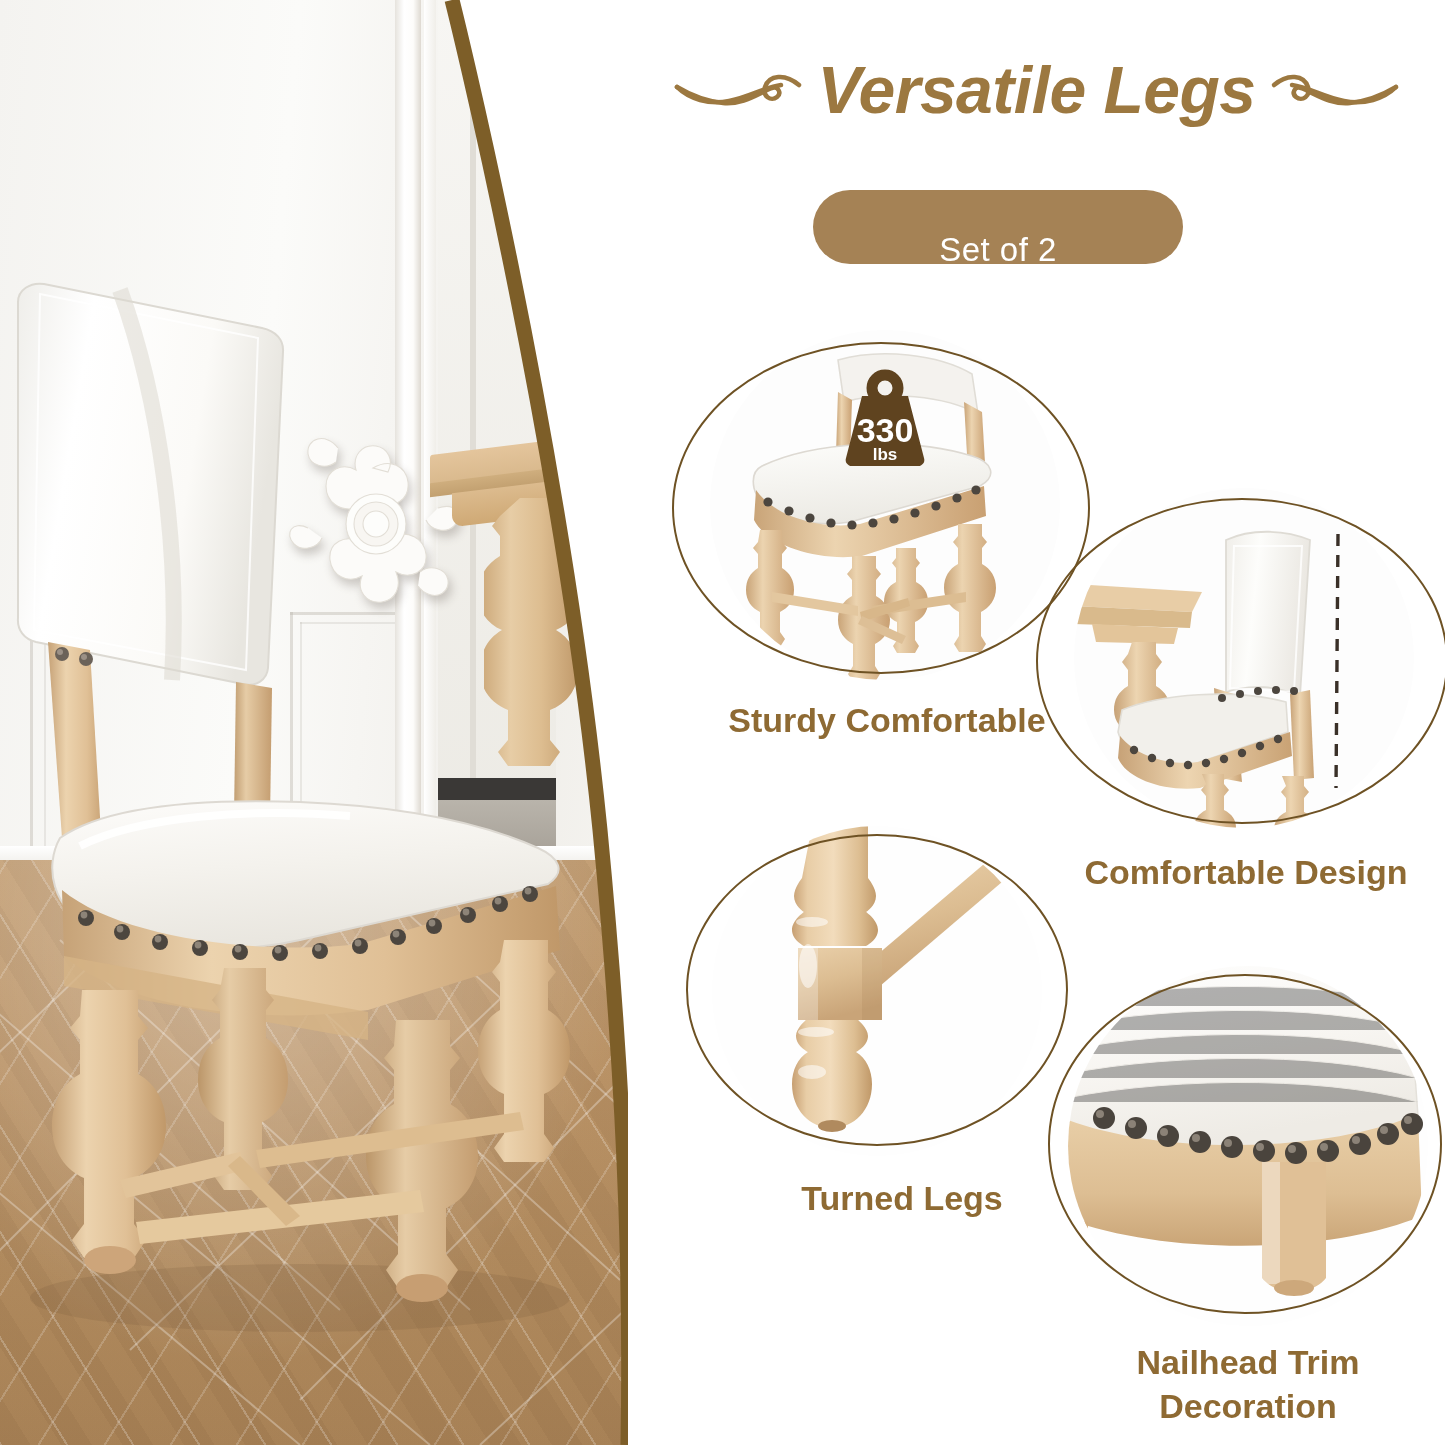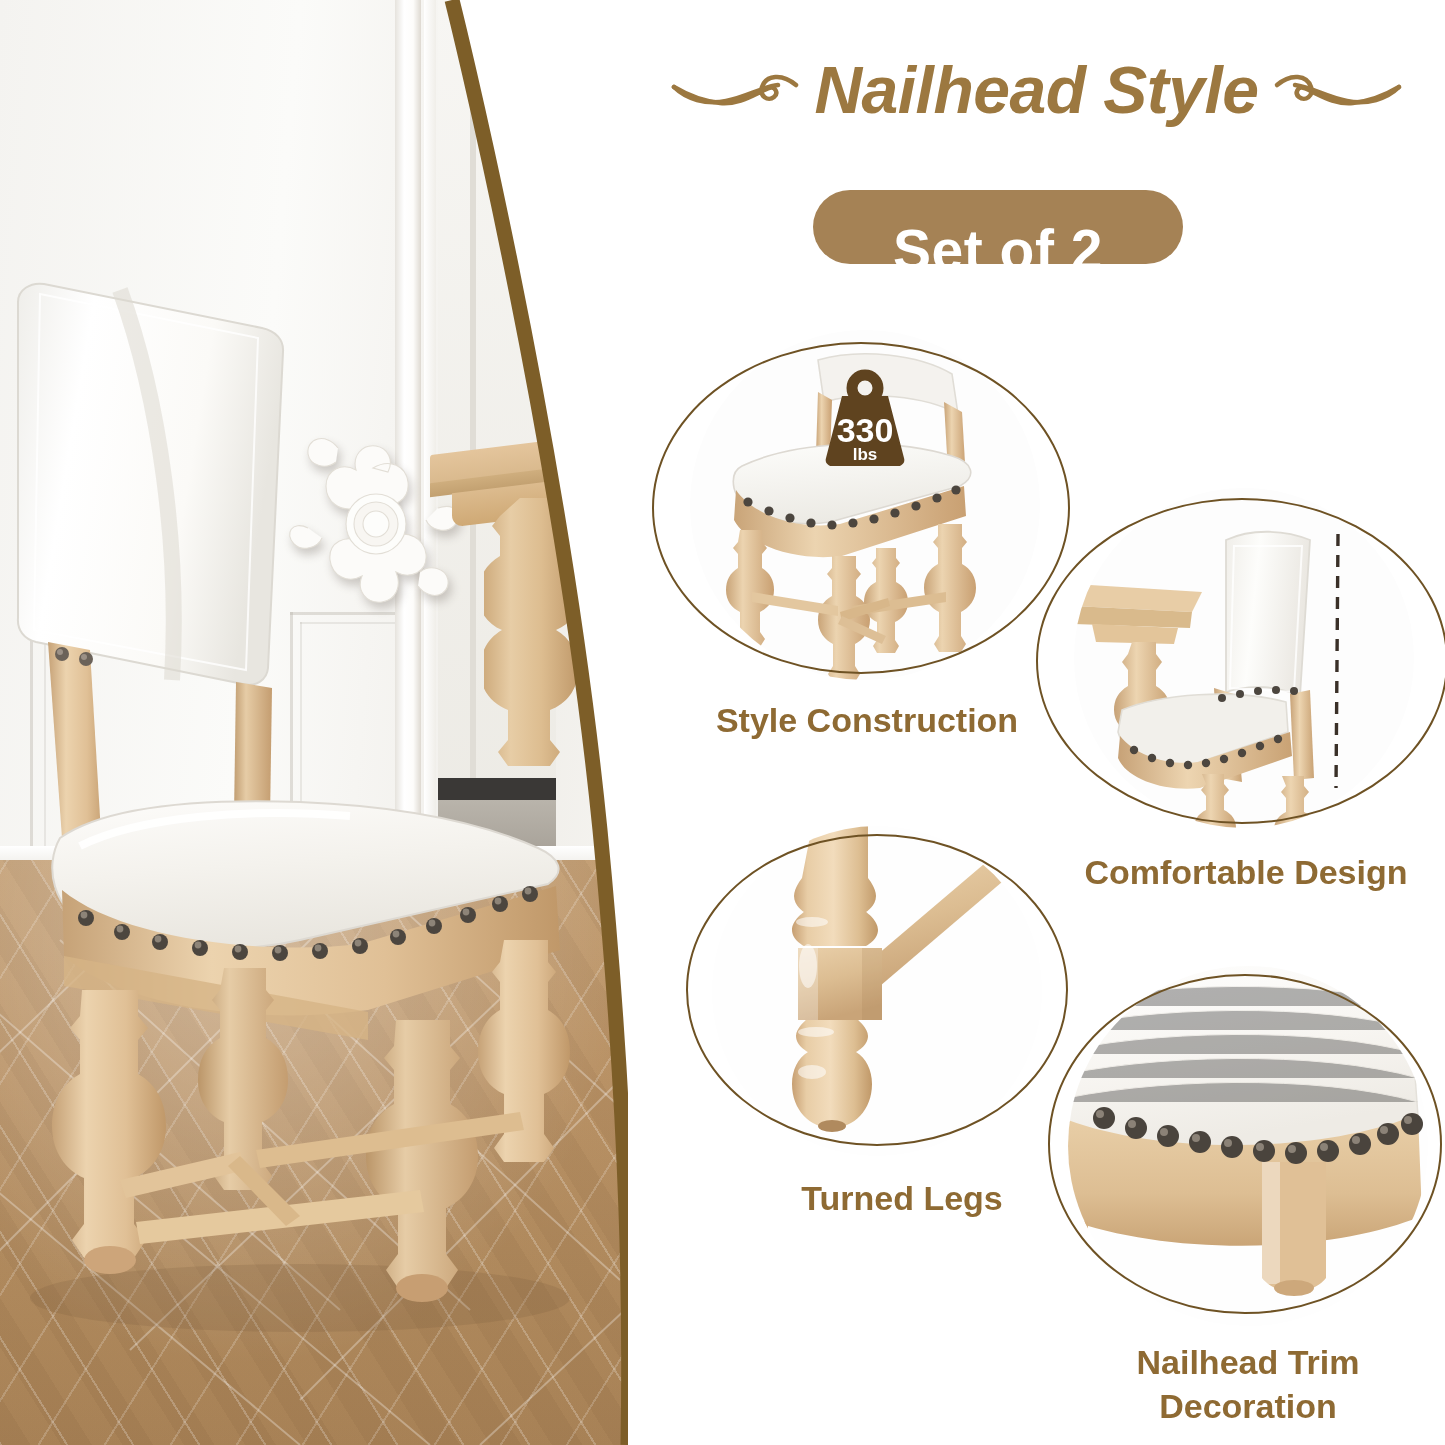--- a/index.html
+++ b/index.html
@@ -70,21 +70,21 @@
      font-style:italic;
      font-family:"Liberation Sans", sans-serif;
      white-space:nowrap;
   }
   .flourish{flex:0 0 auto;}
 
   .badge{
      position:absolute;left:185px;top:190px;width:370px;height:74px;
      border-radius:37px;display:flex;align-items:center;justify-content:center;
   }
-  .badge span{font-size:57px;font-weight:bold;color:#fff;letter-spacing:.5px;margin-top:45px;}
+  .badge span{font-size:33px;font-weight:normal;color:#fff;letter-spacing:.5px;margin-top:45px;}
 
   
   .cell{position:absolute;}
   .circ{position:absolute;border-radius:50%;overflow:visible;}
   .circ .ring{position:absolute;inset:0;border-radius:50%;box-sizing:border-box;}
   .cap{position:absolute;width:100%;text-align:center;font-size:34px;font-weight:bold;line-height:1.22;}
 
   .clipcirc{position:absolute;border-radius:50%;overflow:hidden;}
 </style>
 </head>
@@ -266,34 +266,34 @@
 
   <div class="right">
 
     <div class="title-row">
       <svg class="flourish" width="130" height="54" viewBox="0 0 130 54">
         <g fill="none" stroke="#9C7840" stroke-width="4.5" stroke-linecap="round">
           <path d="M126 22 C112 10 96 12 92 24 C89 33 98 39 104 34 C109 30 105 23 99 25 C86 30 70 42 50 40 C30 38 14 30 4 24"></path>
           <path d="M4 24 C16 36 36 42 56 38 C76 34 92 24 108 22"></path>
         </g>
       </svg>
-      <div class="title-text" style="color:#9C7840">Nailhead Style</div>
+      <div class="title-text" style="color:#9C7840">Versatile Legs</div>
       <svg class="flourish" width="130" height="54" viewBox="0 0 130 54">
         <g fill="none" stroke="#9C7840" stroke-width="4.5" stroke-linecap="round">
           <path d="M4 22 C18 10 34 12 38 24 C41 33 32 39 26 34 C21 30 25 23 31 25 C44 30 60 42 80 40 C100 38 116 30 126 24"></path>
           <path d="M126 24 C114 36 94 42 74 38 C54 34 38 24 22 22"></path>
         </g>
       </svg>
     </div>
 
     <div class="badge" style="background:#A58255">
       <span>Set of 2</span>
     </div>
 
-    <div class="cell" style="left:24px;top:330px;width:430px;height:440px;">
+    <div class="cell" style="left:44px;top:330px;width:430px;height:440px;">
       <div class="clipcirc" style="left:38px;top:0;width:350px;height:350px;">
         <svg viewBox="0 0 350 350" width="350" height="350">
           <rect width="350" height="350" fill="#fdfdfd"></rect>
           <defs>
             <linearGradient id="w3" x1="0" y1="0" x2="1" y2="0">
               <stop offset="0" stop-color="#c9a478"></stop>
                 <stop offset=".35" stop-color="#ecd4b0"></stop>
               <stop offset="1" stop-color="#c9a072"></stop>
               </linearGradient>
             <linearGradient id="f3" x1="0" y1="0" x2="0.3" y2="1">
@@ -338,21 +338,21 @@
             <circle cx="175" cy="58" r="13" fill="none" stroke="#5F431F" stroke-width="11"></circle>
             <path d="M152 66 h46 l16 62 a6 6 0 0 1 -6 8 h-66 a6 6 0 0 1 -6 -8 z" fill="#5F431F"></path>
             <text x="175" y="112" font-family="Liberation Sans, sans-serif" font-size="34" font-weight="bold" fill="#fff" text-anchor="middle">330</text>
             <text x="175" y="130" font-family="Liberation Sans, sans-serif" font-size="17" font-weight="bold" fill="#fff" text-anchor="middle">lbs</text>
           </g>
         </svg>
       </div>
       <div class="circ" style="left:0;top:12px;width:418px;height:332px;">
         <div class="ring" style="border:2px solid #6E5224;"></div>
       </div>
-      <div class="cap" style="left:0;top:370px;color:#8E6A33;">Style Construction</div>
+      <div class="cap" style="left:0;top:370px;color:#8E6A33;">Sturdy Comfortable</div>
     </div>
 
     <div class="cell" style="left:408px;top:480px;width:420px;height:440px;">
       <div class="clipcirc" style="left:38px;top:8px;width:340px;height:340px;">
         <svg viewBox="0 0 340 340" width="340" height="340">
           <rect width="340" height="340" fill="#fdfdfd"></rect>
           <defs>
             <linearGradient id="w4" x1="0" y1="0" x2="1" y2="0">
               <stop offset="0" stop-color="#c7a277"></stop>
                 <stop offset=".4" stop-color="#edd5b1"></stop>

